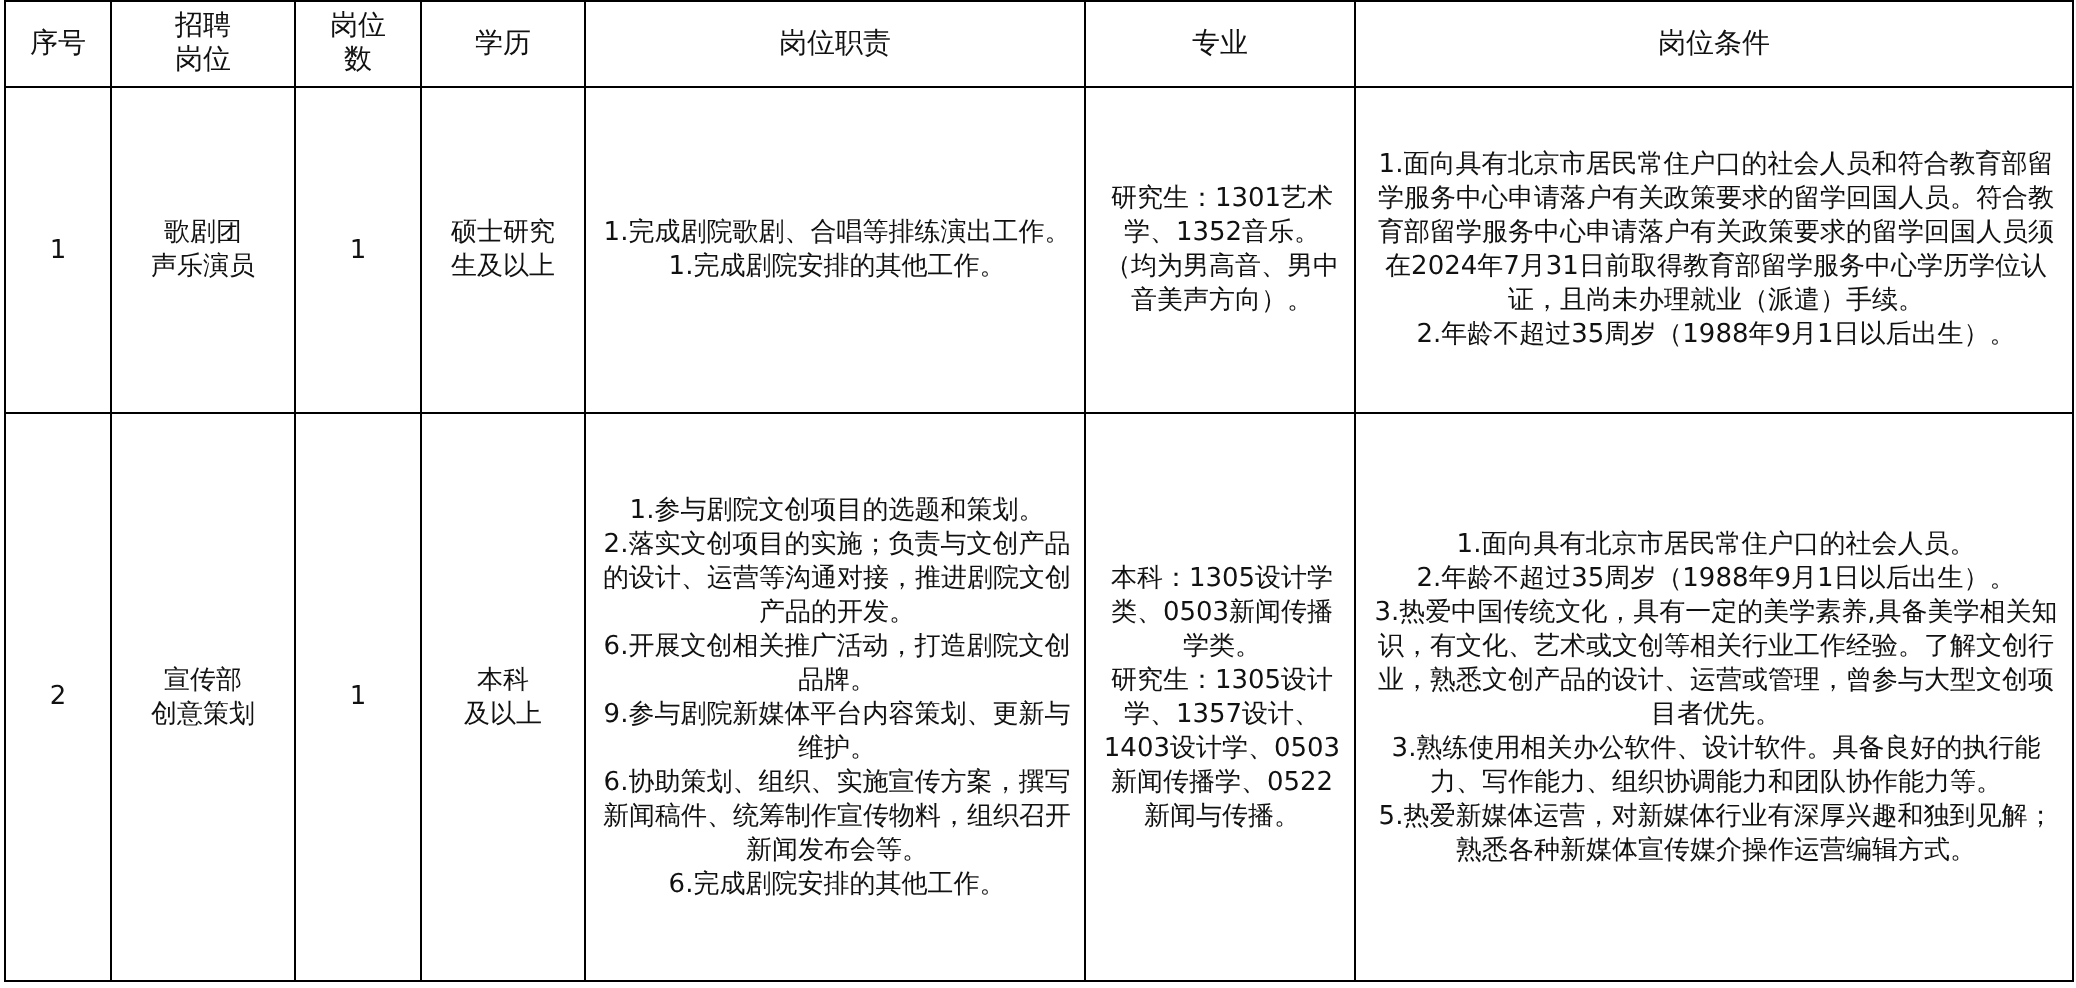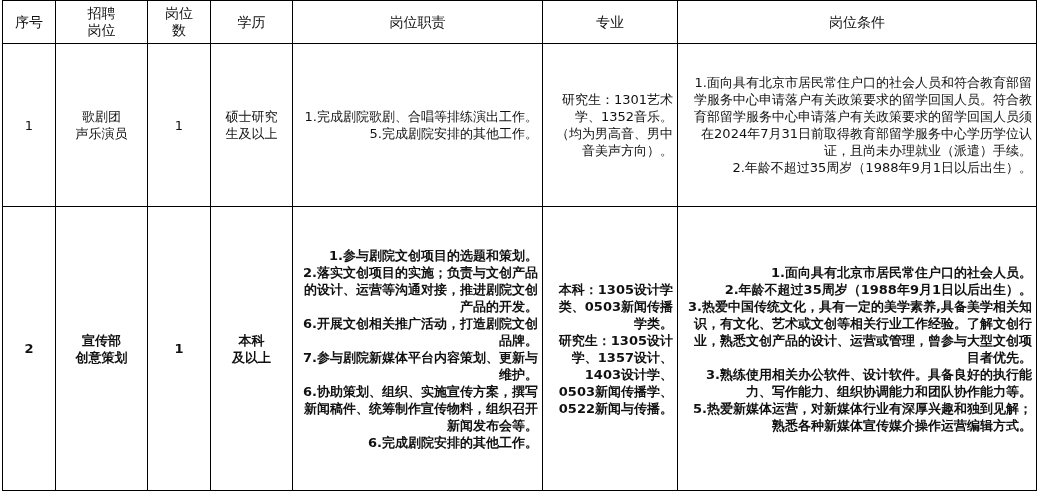--- a/index.html
+++ b/index.html
@@ -11,23 +11,23 @@
     font-size: 13px; line-height: 17px;
   }
   .job-table td, .job-table th {
     border: 1.5px solid #000;
     padding: 0;
     font-weight: normal;
     vertical-align: middle;
   }
   .job-table th { text-align: center; height: 42px; line-height: 17px; font-size: 14px; }
   .job-table td.center { text-align: center; }
-  .job-table td.text { text-align: right; padding: 2px 4px 2px 6px; }
+  .job-table td.text { text-align: center; padding: 2px 4px 2px 6px; }
   .row1 td { height: 158px; }
-  .row2 td { height: 279px; font-weight: bold; }
+  .row2 td { height: 279px; }
   .line { display: block; }
   .para { display: block; }
 </style>
 </head>
 <body>
 
 <table class="job-table">
   <colgroup>
     <col style="width:53px">
     <col style="width:92px">
@@ -71,21 +71,21 @@
         <span class="line">歌剧团</span>
         <span class="line">声乐演员</span>
       </td>
       <td class="center">1</td>
       <td class="center">
         <span class="line">硕士研究</span>
         <span class="line">生及以上</span>
       </td>
       <td class="text">
         <span class="para">1.完成剧院歌剧、合唱等排练演出工作。</span>
-        <span class="para">5.完成剧院安排的其他工作。</span>
+        <span class="para">1.完成剧院安排的其他工作。</span>
       </td>
       <td class="text">
         <span class="para">研究生：1301艺术学、1352音乐。</span>
         <span class="para">（均为男高音、男中音美声方向）。</span>
       </td>
       <td class="text">
         <span class="para">1.面向具有北京市居民常住户口的社会人员和符合教育部留学服务中心申请落户有关政策要求的留学回国人员。符合教育部留学服务中心申请落户有关政策要求的留学回国人员须在2024年7月31日前取得教育部留学服务中心学历学位认证，且尚未办理就业（派遣）手续。</span>
         <span class="para">2.年龄不超过35周岁（1988年9月1日以后出生）。</span>
       </td>
     </tr>
@@ -97,21 +97,21 @@
       </td>
       <td class="center">1</td>
       <td class="center">
         <span class="line">本科</span>
         <span class="line">及以上</span>
       </td>
       <td class="text">
         <span class="para">1.参与剧院文创项目的选题和策划。</span>
         <span class="para">2.落实文创项目的实施；负责与文创产品的设计、运营等沟通对接，推进剧院文创产品的开发。</span>
         <span class="para">6.开展文创相关推广活动，打造剧院文创品牌。</span>
-        <span class="para">7.参与剧院新媒体平台内容策划、更新与维护。</span>
+        <span class="para">9.参与剧院新媒体平台内容策划、更新与维护。</span>
         <span class="para">6.协助策划、组织、实施宣传方案，撰写新闻稿件、统筹制作宣传物料，组织召开新闻发布会等。</span>
         <span class="para">6.完成剧院安排的其他工作。</span>
       </td>
       <td class="text">
         <span class="para">本科：1305设计学类、0503新闻传播学类。</span>
         <span class="para">研究生：1305设计学、1357设计、1403设计学、0503新闻传播学、0522新闻与传播。</span>
       </td>
       <td class="text">
         <span class="para">1.面向具有北京市居民常住户口的社会人员。</span>
         <span class="para">2.年龄不超过35周岁（1988年9月1日以后出生）。</span>

